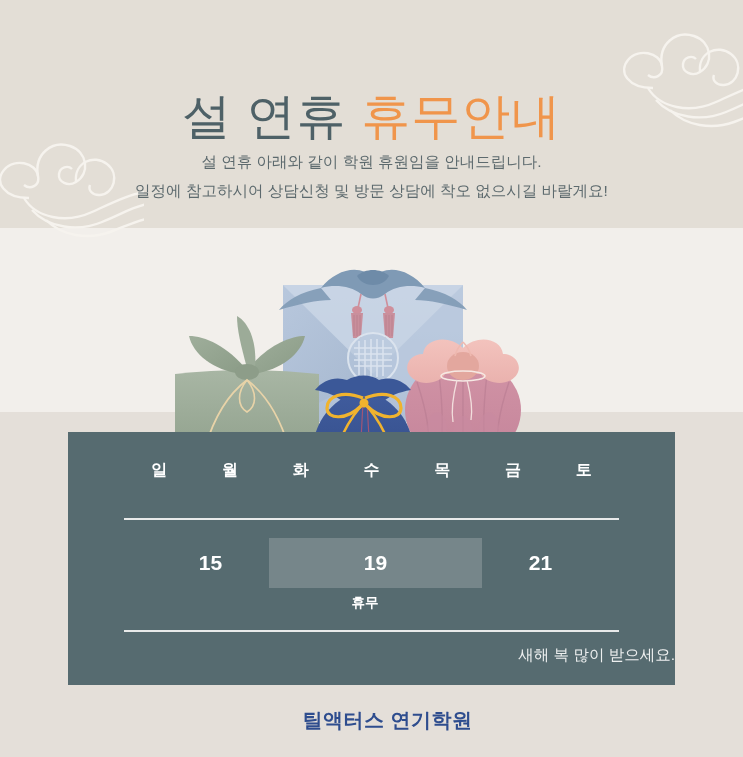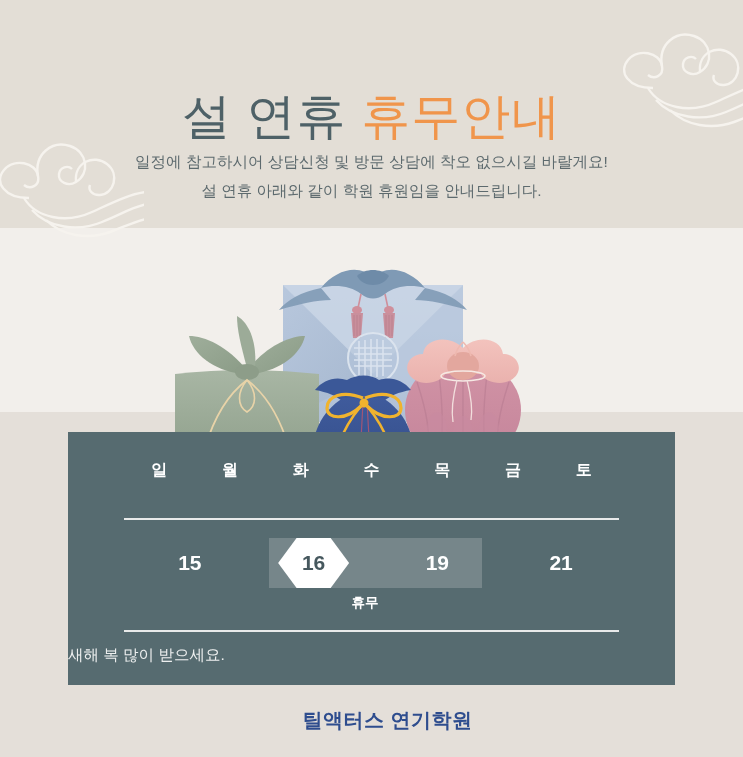--- a/index.html
+++ b/index.html
@@ -179,21 +179,21 @@
     display: inline-block;
     position: relative;
     left: 1.5px;
   }
 
   .greeting {
     position: absolute;
     top: 213px;
     left: 0;
     width: 607px;
-    text-align: left;
+    text-align: right;
     color: #edefef;
     font-size: 15.5px;
   }
 
   
   .footer {
     position: absolute;
     top: 707px;
     left: 0;
     width: 743px;
@@ -235,22 +235,22 @@
       <path d="M72 88 C88 104 114 108 136 100 C152 94 164 88 176 86"></path>
     </svg>
   </div>
 
   <div class="title">
     <span class="title-main">설 연휴</span>
     <span class="title-accent">휴무안내</span>
   </div>
 
   <div class="subtitle">
+    <div>설 연휴 아래와 같이 학원 휴원임을 안내드립니다.</div>
     <div>일정에 참고하시어 상담신청 및 방문 상담에 착오 없으시길 바랄게요!</div>
-    <div>설 연휴 아래와 같이 학원 휴원임을 안내드립니다.</div>
   </div>
 
   <div class="illustration">
     <svg width="400" height="200" viewBox="0 0 400 200" fill="none">
       <defs>
         <linearGradient id="gBoxBlue" x1="0" y1="0" x2="0" y2="1">
           <stop offset="0" stop-color="#c3d0e2"></stop>
           <stop offset="1" stop-color="#aebfd6"></stop>
         </linearGradient>
         <linearGradient id="gBoxBlueL" x1="0" y1="0" x2="1" y2="1">
@@ -363,24 +363,20 @@
     </div>
 
     <div class="divider divider-top"></div>
 
     <div class="days-wrap">
       <div class="holiday-band"></div>
       <div class="days">
         <div class="day">
           <span class="num">15</span>
         </div>
-        <div class="day hex">
-          <span class="hexbg"></span>
-          <span class="num">16</span>
-        </div>
         <div class="day">
           <span class="num">19</span>
         </div>
         <div class="day dim">
           <span class="num">21</span>
         </div>
       </div>
     </div>
 
     <div class="holiday-label">

